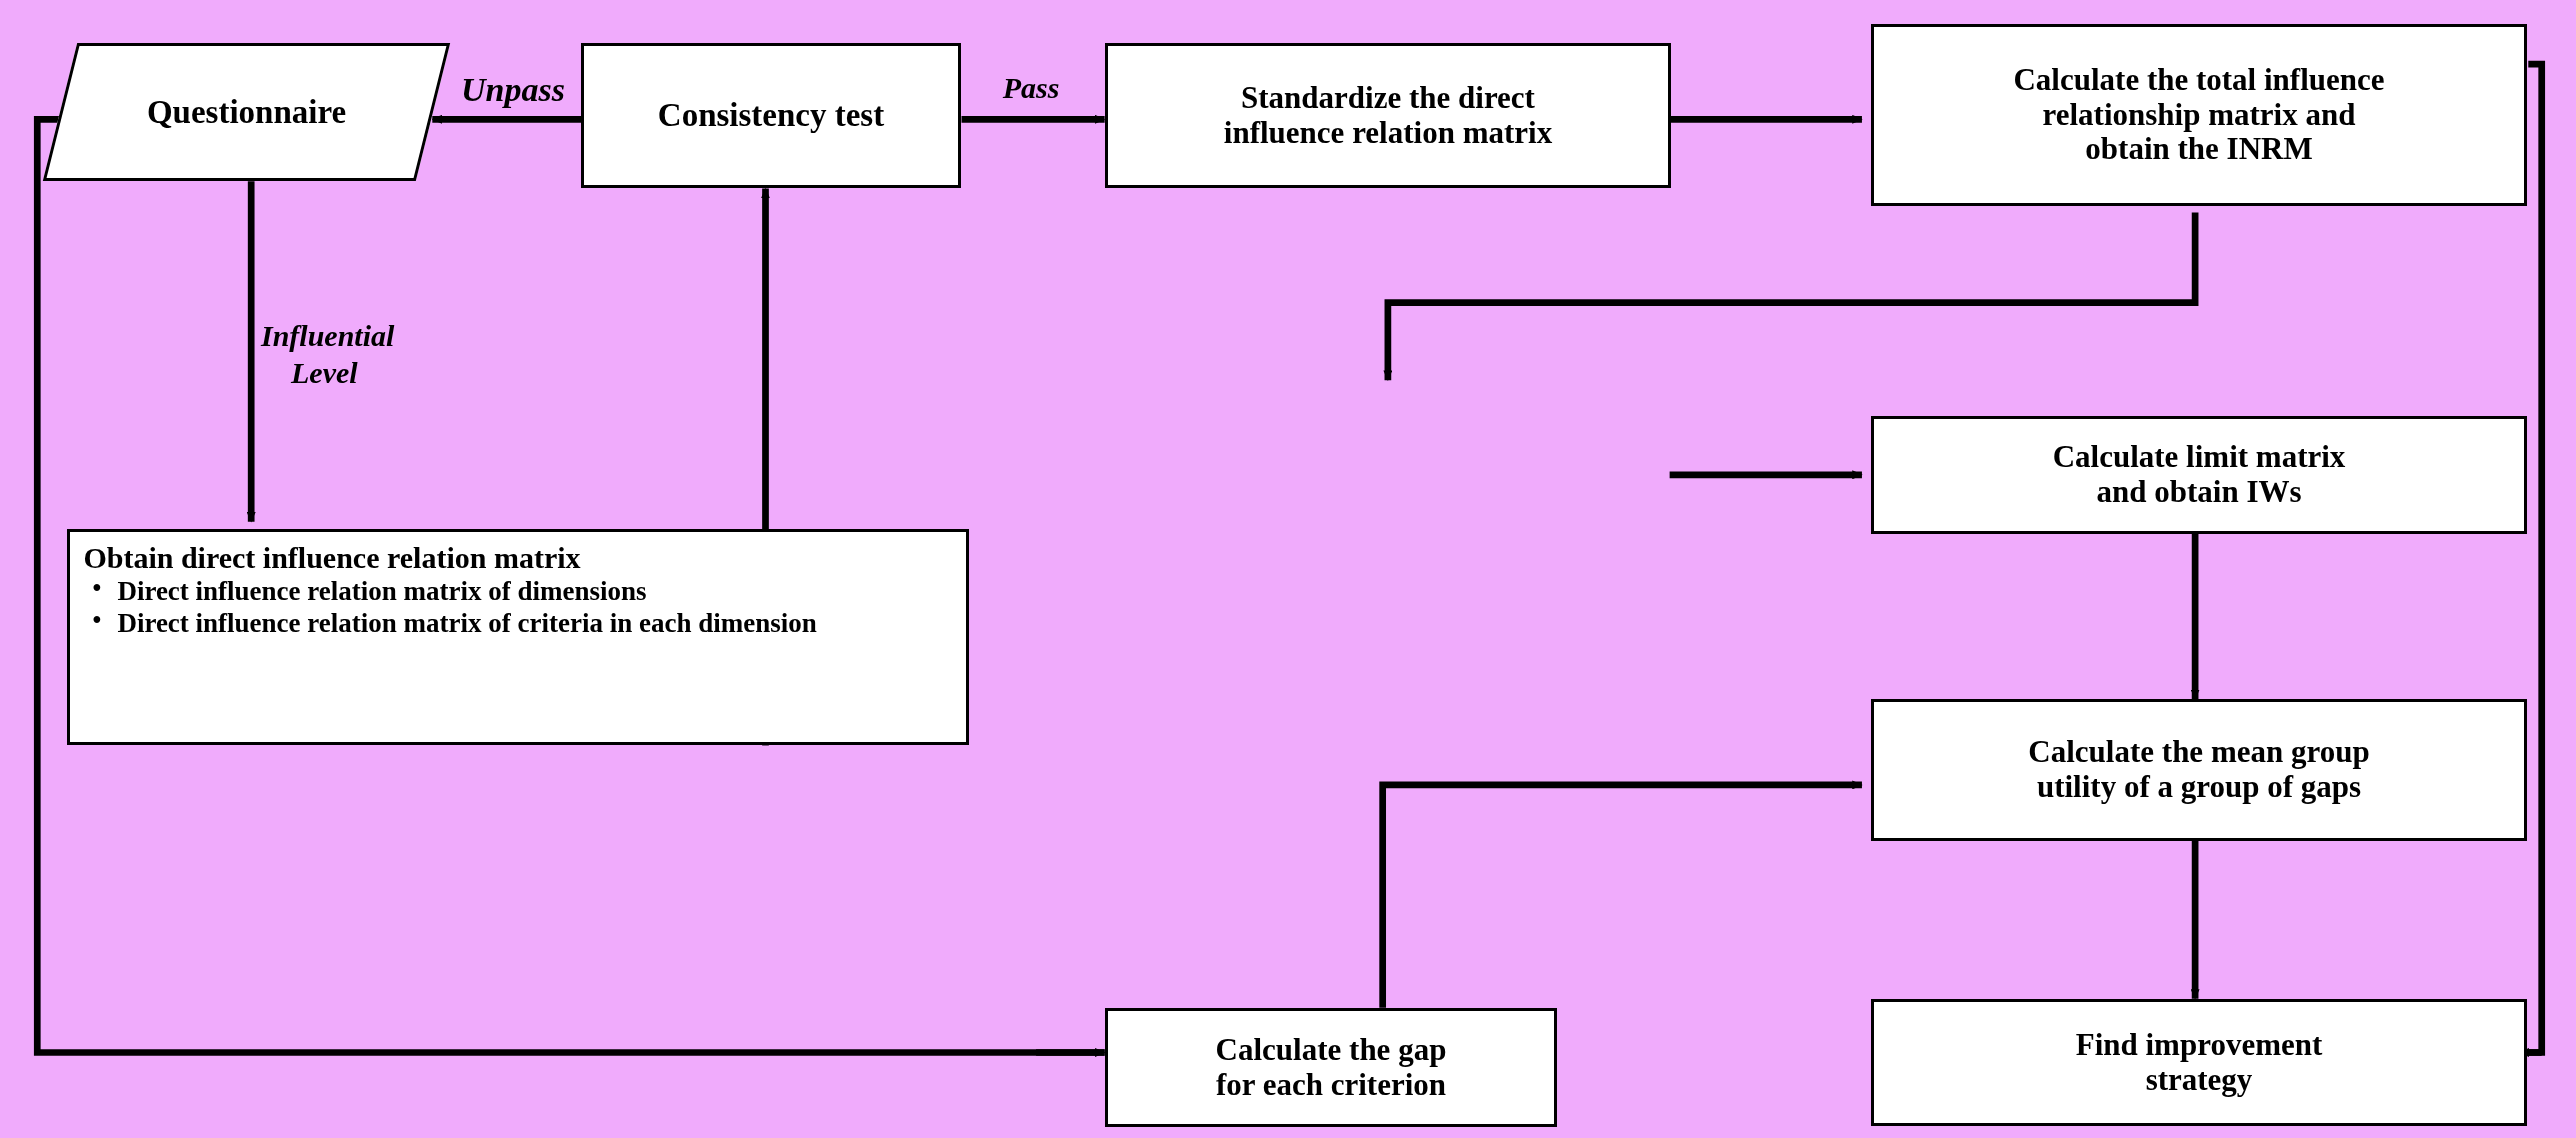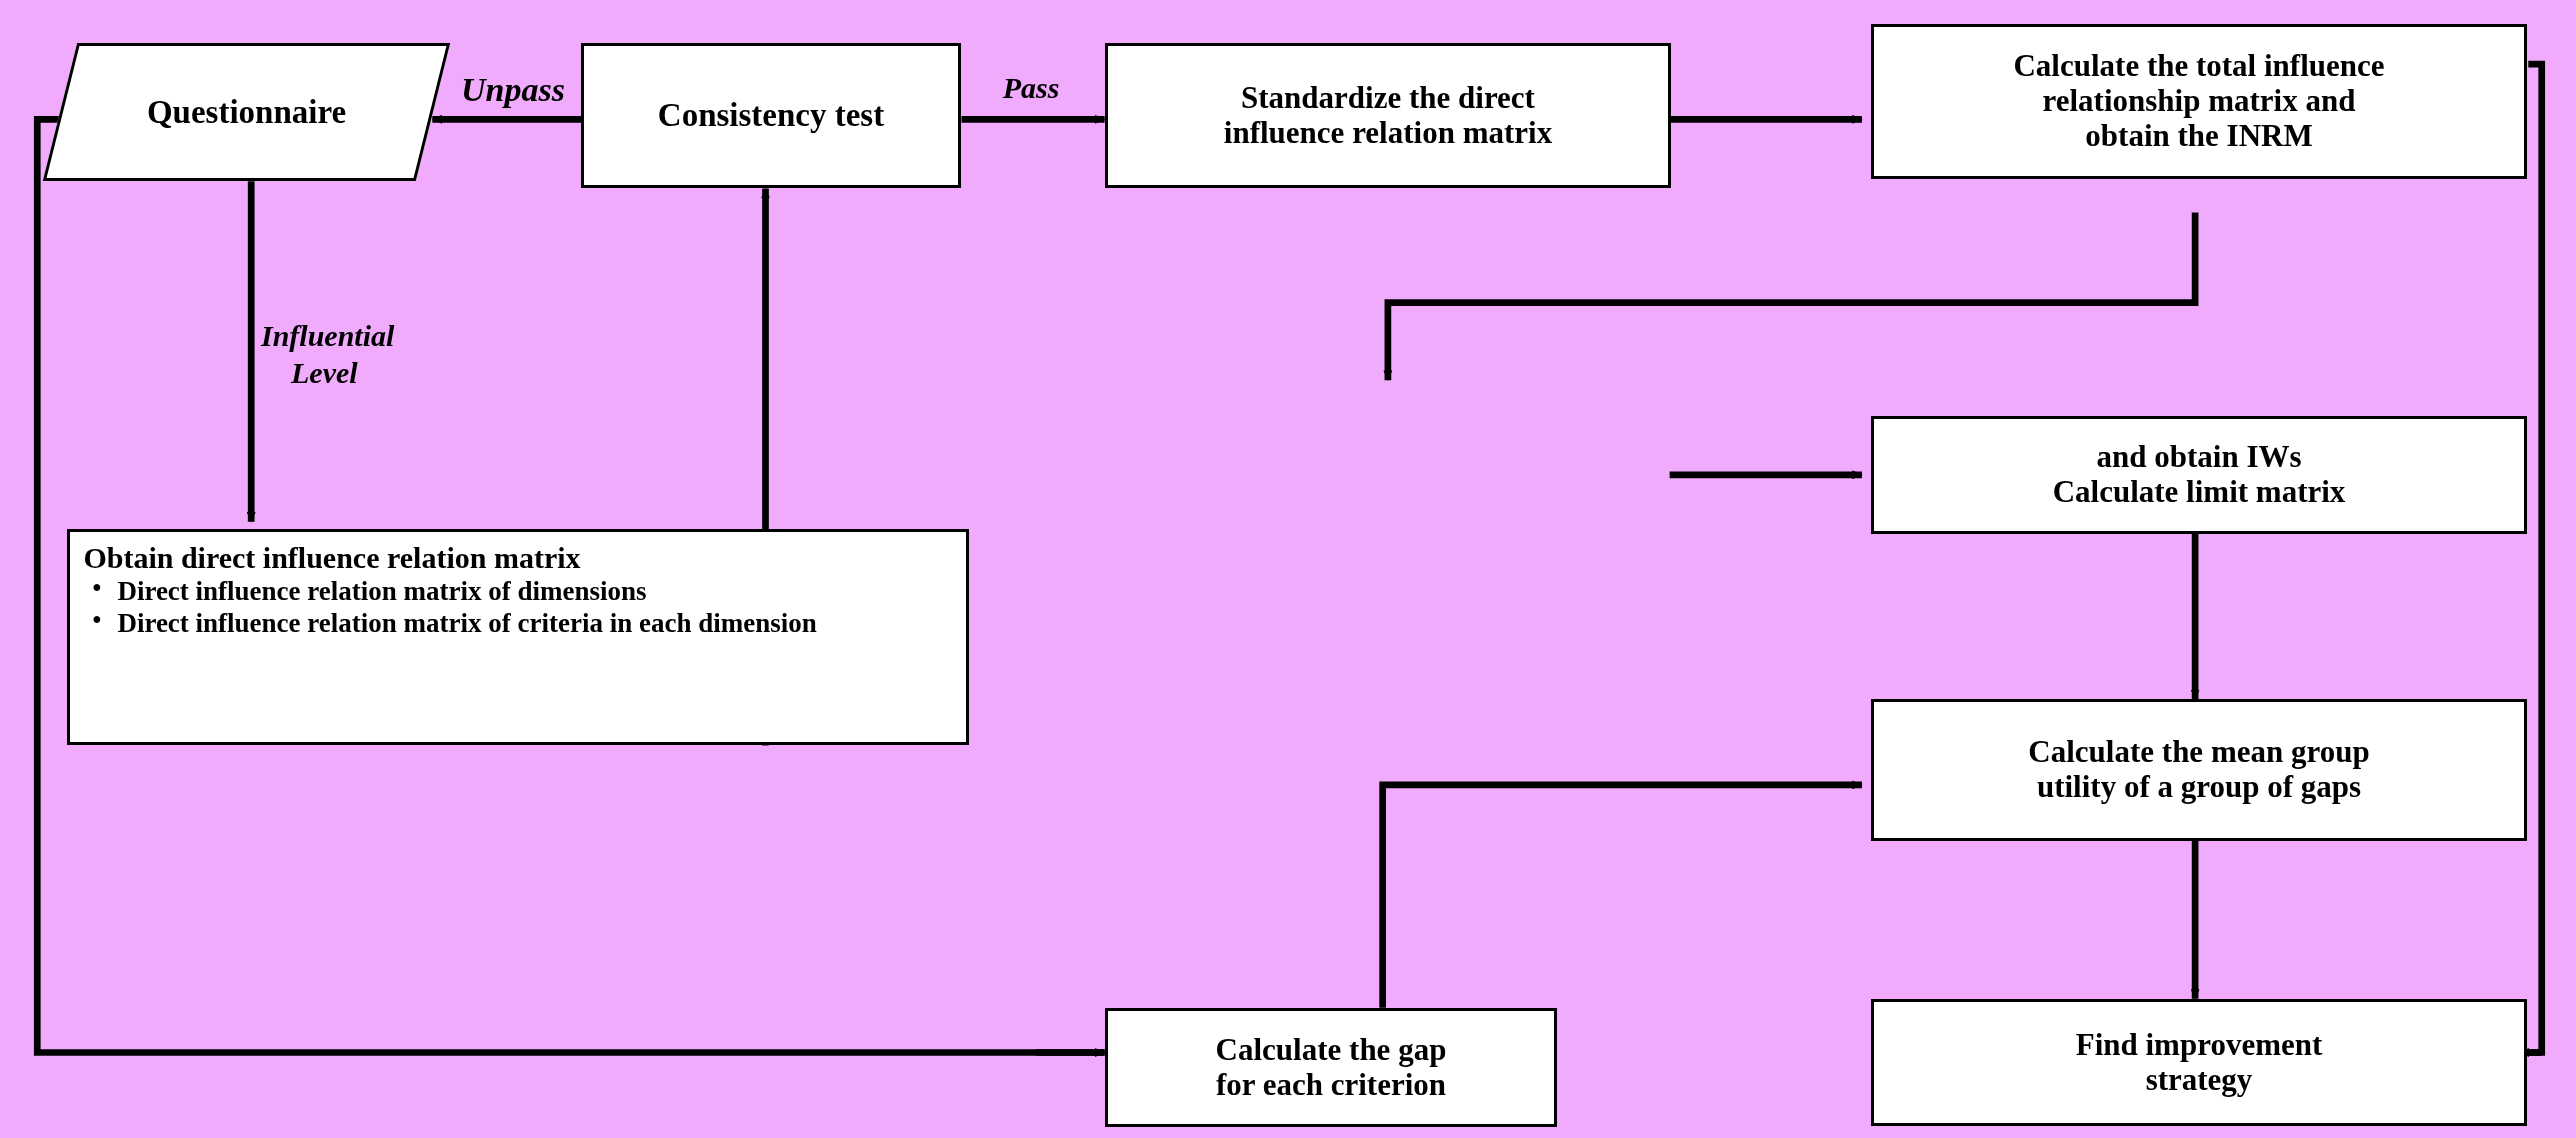--- a/index.html
+++ b/index.html
@@ -144,30 +144,30 @@
 
   <div class="node" style="left:581px; top:43px; width:380px; height:145px; font-size:33px;align-items:center;">
     <span class="txt">Consistency test</span>
   </div>
 
   <div class="node" style="left:1105px; top:43px; width:566px; height:145px; font-size:31px;">
     <span class="txt">Standardize the direct</span>
     <span class="txt">influence relation matrix</span>
   </div>
 
-  <div class="node" style="left:1871px; top:24px; width:656px; height:155px; font-size:31px;">
+  <div class="node" style="left:1871px; top:24px; width:656px; height:182px; font-size:31px;">
     <span class="txt">Calculate the total influence</span>
     <span class="txt">relationship matrix and</span>
     <span class="txt">obtain the INRM</span>
   </div>
 
 
   <div class="node" style="left:1871px; top:416px; width:656px; height:118px; font-size:31px;">
+    <span class="txt">Calculate limit matrix</span>
     <span class="txt">and obtain IWs</span>
-    <span class="txt">Calculate limit matrix</span>
   </div>
 
   <div class="node" style="left:67px; top:529px; width:902px; height:216px; font-size:27px; align-items:flex-end; justify-content:flex-start; padding:9px 13.4px;">
     <span class="txt hdr-left" style="font-size:30px;">Obtain direct influence relation matrix</span>
     <ul class="bullets">
       <li>Direct influence relation matrix of dimensions</li>
       <li>Direct influence relation matrix of criteria in each dimension</li>
     </ul>
   </div>
 

